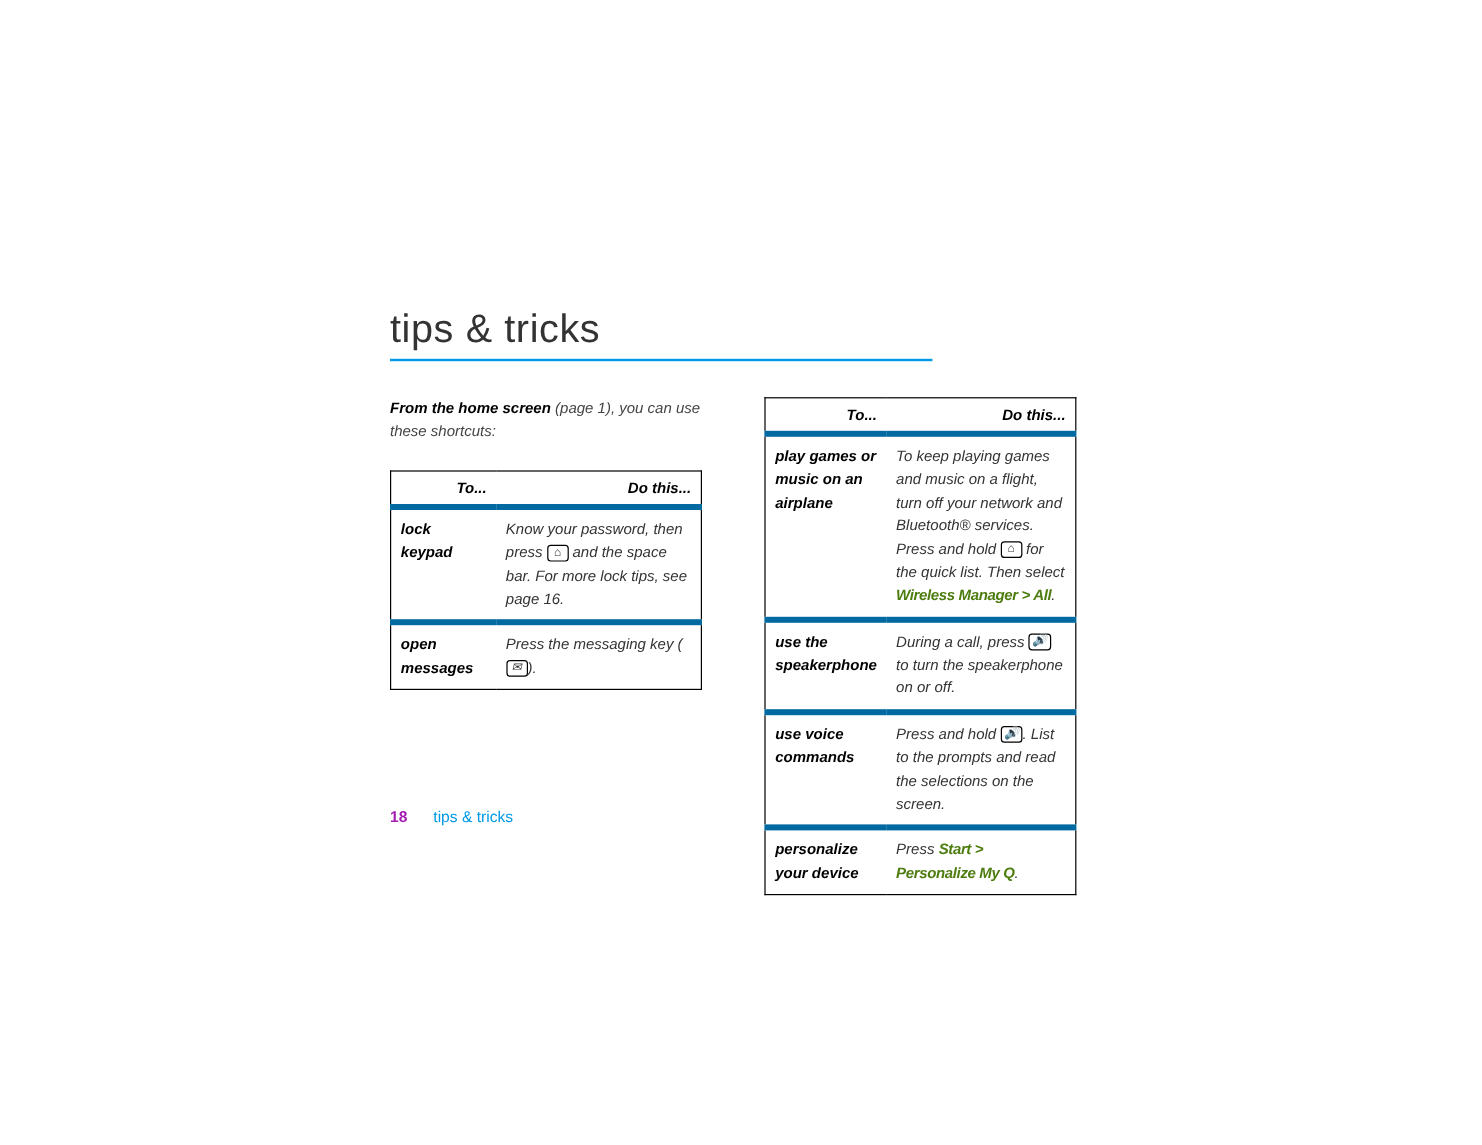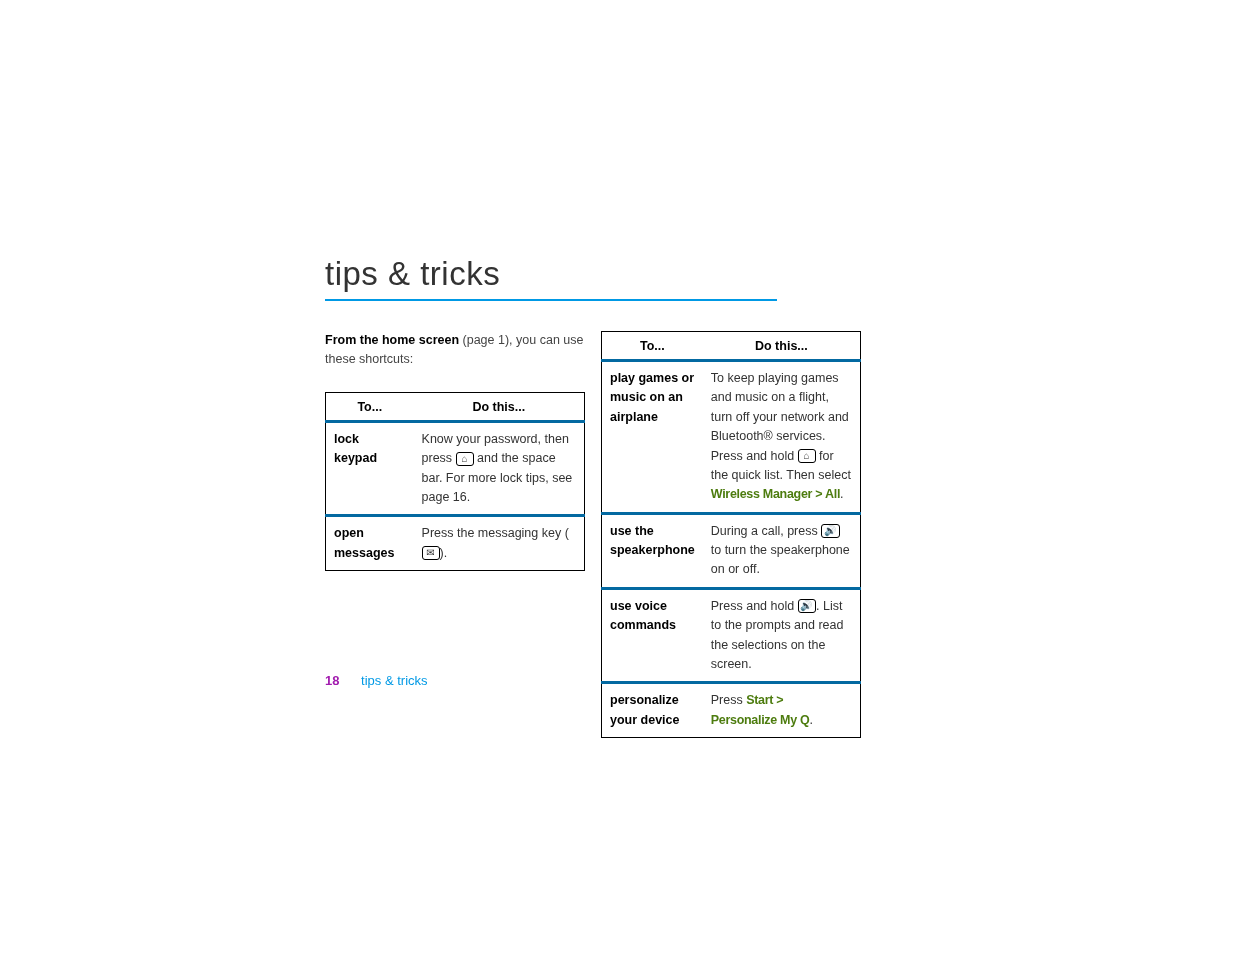--- a/index.html
+++ b/index.html
@@ -26,21 +26,22 @@
     margin: 0 0 6px 0;
     letter-spacing: 0.5px;
   }
   .title-rule {
     border: none;
     border-top: 2px solid #0099e5;
     margin: 0 0 30px 0;
   }
   .columns {
     display: flex;
-    gap: 16px;
+    gap: 52px;
+    font-style: italic;
   }
   .col {
     flex: 1;
     min-width: 260px;
   }
   .intro {
     font-size: 12.5px;
     line-height: 1.55;
     color: #444;
     margin-bottom: 22px;
@@ -49,30 +50,30 @@
     font-weight: bold;
     color: #000;
   }
   table.tips {
     width: 100%;
     border-collapse: collapse;
     font-size: 12.5px;
     border: 1.5px solid #000;
   }
   table.tips th {
-    text-align: center;
+    text-align: right;
     font-weight: bold;
     padding: 7px 8px 6px 8px;
     border-bottom: 2.5px solid #0099e5;
     color: #000;
   }
   table.tips td {
     padding: 7px 8px;
     vertical-align: top;
-    border-top: 3px solid #0369a1;
+    border-top: 5px solid #0369a1;
     line-height: 1.55;
     color: #333;
   }
   table.tips td.left {
     font-weight: bold;
     color: #000;
     width: 34%;
   }
   .keyicon {
     display: inline-block;

